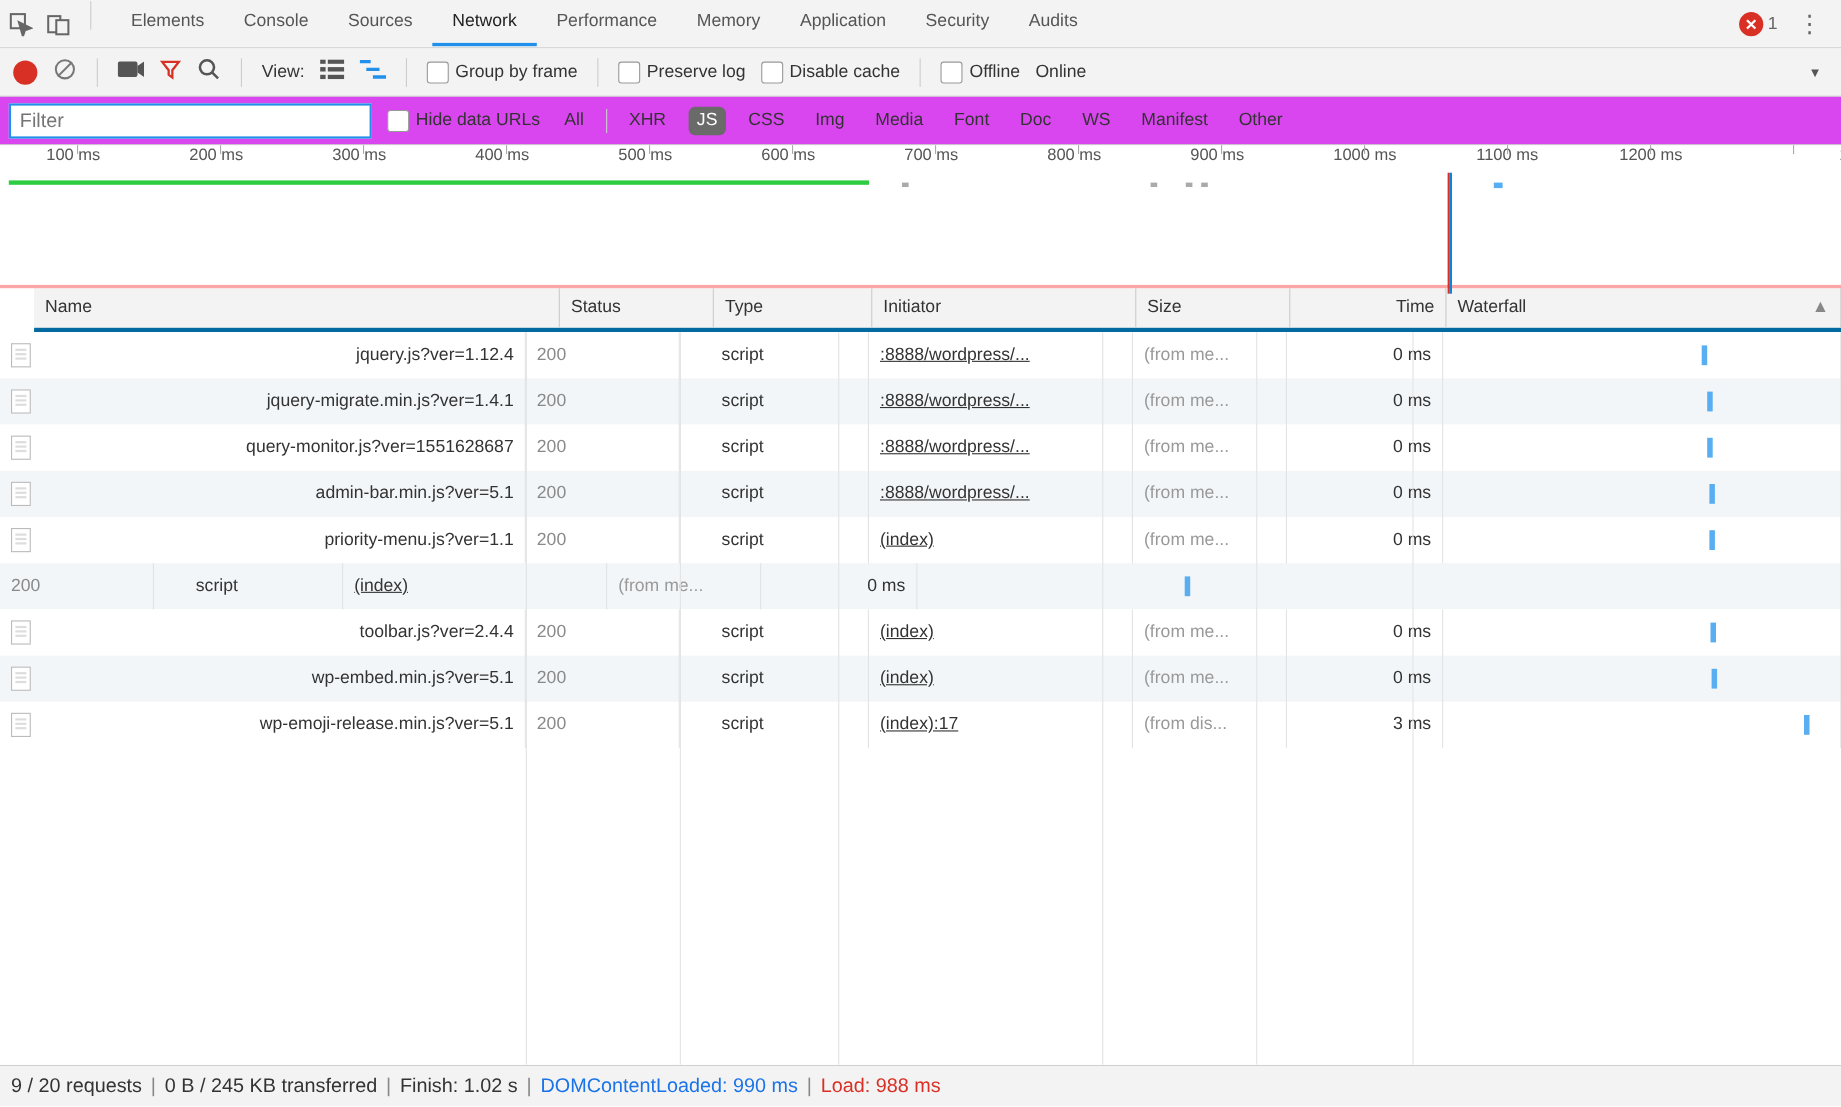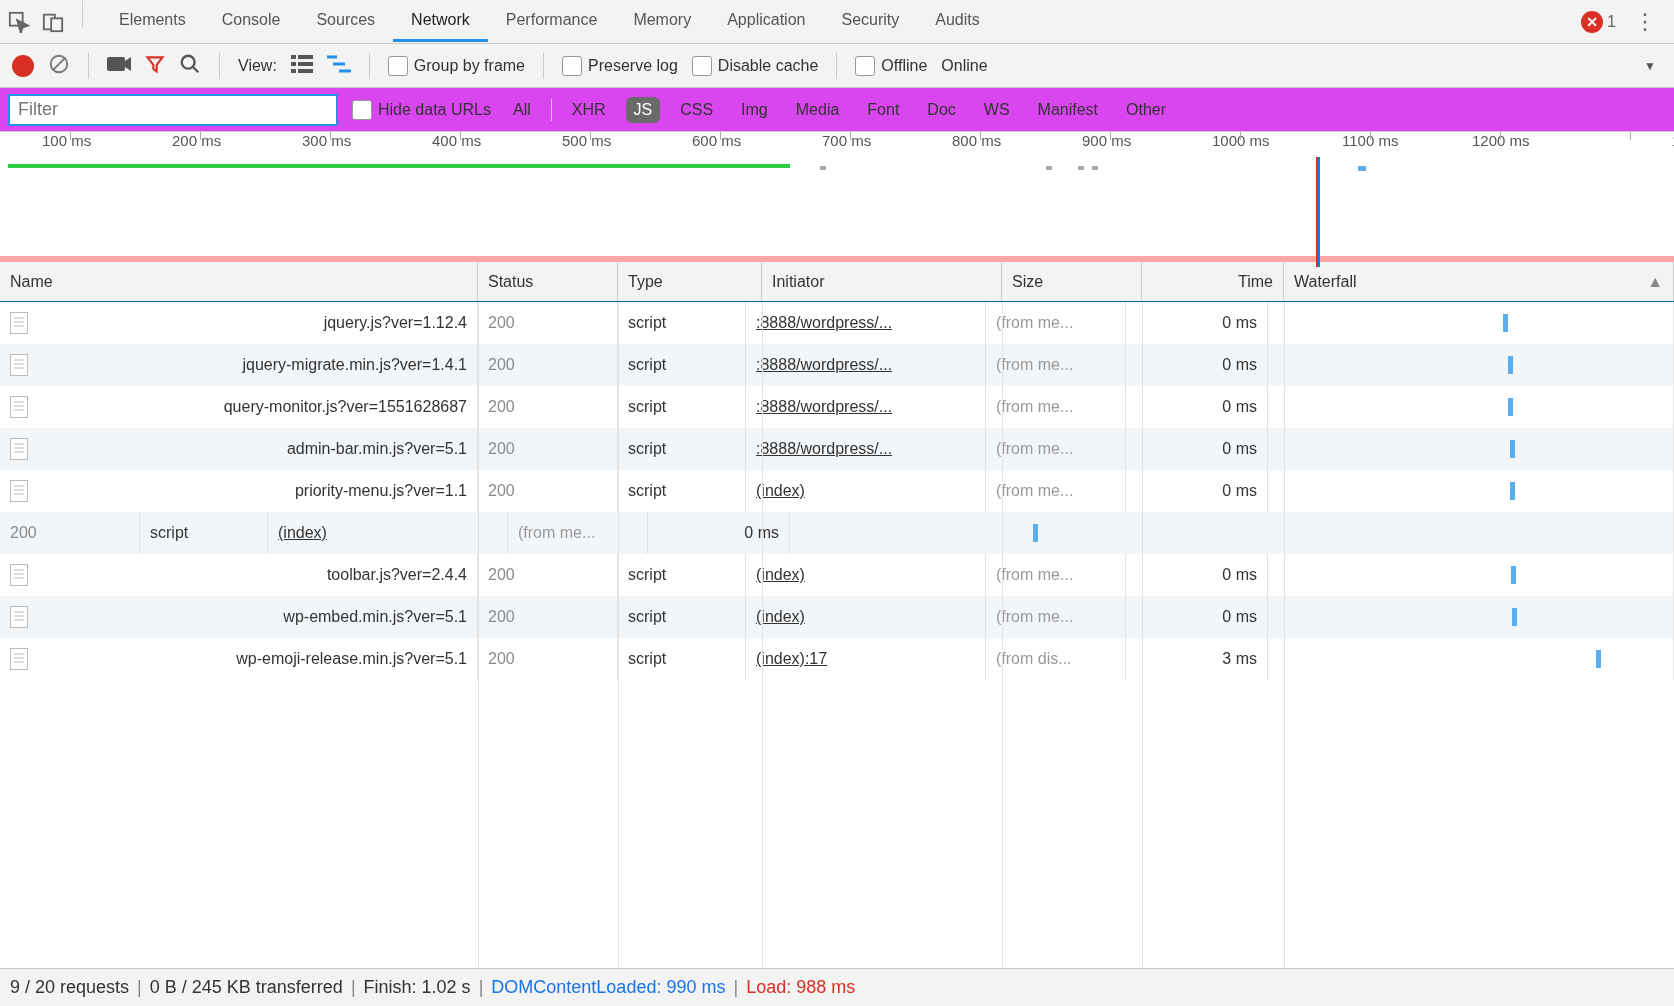--- a/index.html
+++ b/index.html
@@ -54,45 +54,45 @@
     display: flex; align-items: center; height: 44px;
     border-bottom: 1px solid #ccc; background: #d946ef;
     padding: 0 8px; gap: 14px;
   }
   .filter-input { width: 330px; height: 32px; border: 2px solid #2090ea; padding: 0 8px; font-size: 18px; color: #888; background: #fff;}
   .filter-type { padding: 4px 8px; cursor: pointer; color: #333;}
   .filter-type.active { background: #6a6a6a; color: #fff; border-radius: 6px; }
   .filter-sep { width: 1px; height: 22px; background: #ccc; }
   
   .timeline {
-    height: 130px; border-bottom: 6px solid #fca5a5; position: relative; background: #fff;
+    height: 130px; border-bottom: 3px solid #fca5a5; position: relative; background: #fff;
   }
   .tick { font-size: 15px; color: #555; position: absolute; }
   .tickline { position: absolute; top: 0; width: 1px; height: 8px; background: #aaa;}
   .green-bar { position:absolute; top: 32px; left: 8px; height: 4px; background: #2ecc40;}
   .marker-blue { position:absolute; top: 25px; width: 2px; height: 110px; background: #0b84e0;}
   .marker-red  { position:absolute; top: 25px; width: 2px; height: 110px; background: #d93025;}
   .tiny-blue { position: absolute; top: 34px; width: 8px; height: 5px; background: #58aef0;}
   .tiny-gray { position: absolute; top: 34px; width: 6px; height: 4px; background: #aaa;}
   
-  .gridhdr { display: flex; height: 40px; background: #f3f3f3; border-bottom: 1px solid #0369a1;}
+  .gridhdr { display: flex; height: 40px; background: #f3f3f3; border-bottom: 4px solid #0369a1; margin-left: 31px;}
   .ghcell { border-right: 1px solid #ccc; padding: 8px 10px; color: #333; display:flex; align-items:center;}
   .gh-name { width: 478px; } .gh-status { width: 140px; } .gh-type { width: 144px; }
   .gh-init { width: 240px; } .gh-size { width: 140px; } .gh-time { width: 142px; text-align: right; justify-content:flex-end;}
   .gh-wf { flex: 1; position: relative;}
   .gh-sort { position: absolute; right: 10px; color: #888;}
   
   .gridbody { flex: 1; overflow: auto; position: relative; background: #fff;}
   .row { display: flex; height: 42px; align-items:center;}
   .row:nth-child(odd){ background: #fff;}
   .row:nth-child(even){ background: #f3f6f9;}
   .cell { border-right: 1px solid #e3e3e3; padding: 0 10px; height:100%; display:flex; align-items:center; overflow: hidden; white-space: nowrap;}
   .c-name { width: 478px; gap: 8px; justify-content: space-between;}
   .c-status { width: 140px; color: #8a8a8a;}
-  .c-type { width: 128px;}
+  .c-type { width: 144px; margin-left: 28px;}
   .c-init { width: 240px; text-decoration: underline; cursor:pointer;}
   .c-size { width: 140px; color: #999;}
   .c-time { width: 142px; justify-content: flex-end;}
   .c-wf { flex: 1; position: relative;}
   .wf-bar { position:absolute; width: 5px; height: 18px; background: #58aef0; top: 12px;}
   .file-icon { width: 18px; height: 22px; border: 1px solid #bbb; background: #fff; position: relative; flex-shrink: 0;}
   .file-icon::before { content:''; position:absolute; top:4px; left:3px; right:3px; height:2px; background:#ddd; box-shadow: 0 4px 0 #ddd, 0 8px 0 #ddd;}
   
   .statusbar { height: 38px; background: #f3f3f3; border-top: 1px solid #ccc; padding: 6px 10px; display:flex; align-items:center; font-size: 18px;}
   .sb-sep { margin: 0 8px; color: #888;}

